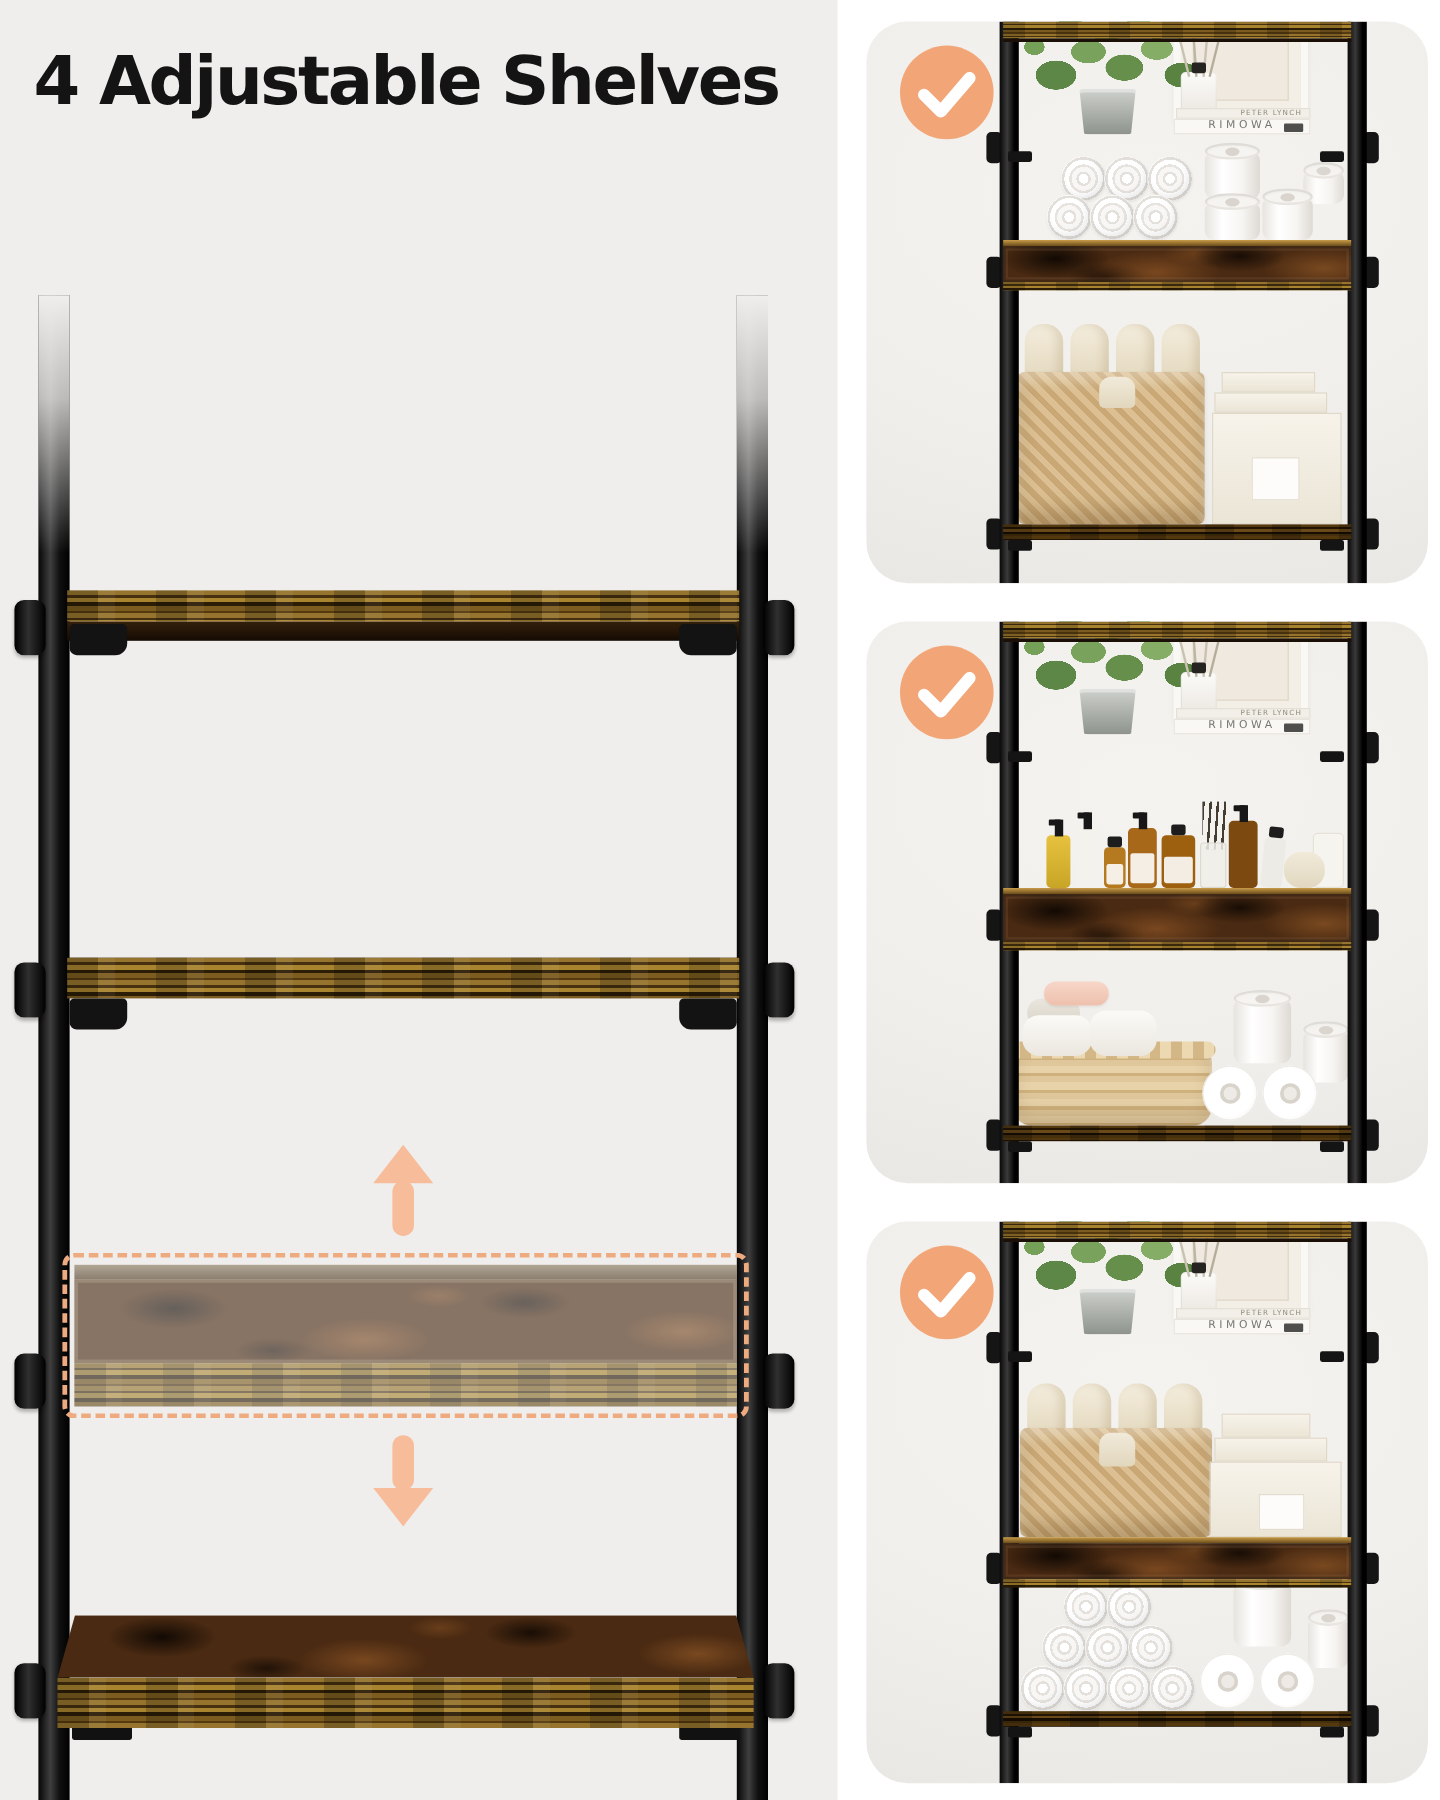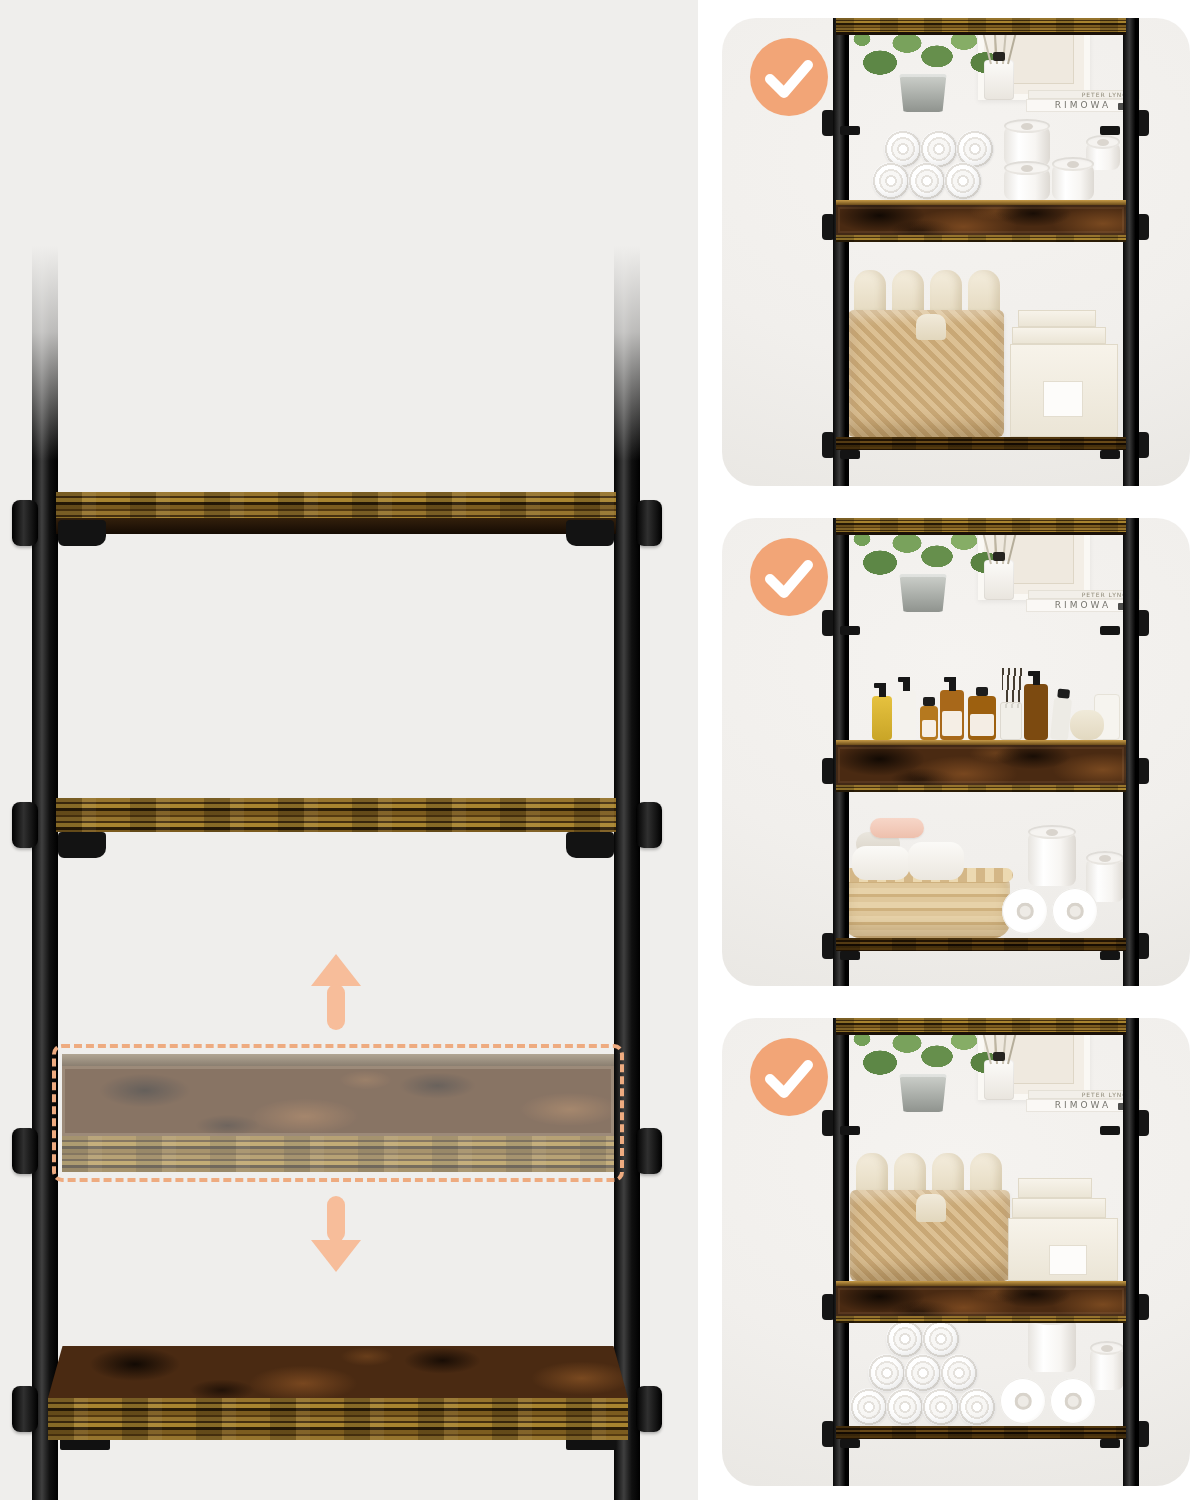--- a/index.html
+++ b/index.html
@@ -101,21 +101,21 @@
          border:6px solid #faf8f4;
          box-shadow:inset 0 0 0 10px #f3eee6,inset 0 0 0 11px #ded6c6,0 2px 5px rgba(0,0,0,.06);}
   .diffuser{left:262px;top:42px;width:30px;height:40px;z-index:2;border-radius:4px;
             background:linear-gradient(180deg,#fcfbf9,#e9e5de);box-shadow:inset 0 0 0 1px rgba(0,0,0,.05);}
   .dcap{left:50%;top:-8px;width:12px;height:9px;margin-left:-6px;background:#262420;border-radius:2px;}
   .reed{width:2px;background:#c9c2b2;bottom:100%;margin-bottom:-4px;transform-origin:50% 100%;}
   .r1{left:6px;height:34px;transform:rotate(-14deg);}
   .r2{left:12px;height:44px;transform:rotate(-4deg);background:#bdb5a2;}
   .r3{left:18px;height:40px;transform:rotate(5deg);}
   .r4{left:23px;height:32px;transform:rotate(14deg);background:#b5ad9a;}
-  .book{z-index:3;overflow:hidden;margin-left:48px;}
+  .book{z-index:3;overflow:hidden;}
   .book span{position:static;display:block;}
   .book1{left:258px;top:72px;width:112px;height:9px;background:#f2efe9;border:1px solid #e4e0d6;
          font-size:6px;line-height:7px;text-align:right;padding-right:6px;color:#8f8a77;letter-spacing:1px;}
   .book2{left:256px;top:81px;width:114px;height:13px;background:#faf8f5;border:1px solid #e8e4dd;
          font-size:9px;line-height:11px;text-align:center;color:#77756e;letter-spacing:3px;}
   .book2 .tab{right:5px;top:3px;width:16px;height:7px;background:#4e4e4c;border-radius:1px;}
 
   .roll{width:38px;height:38px;border-radius:50%;z-index:2;background:
      repeating-radial-gradient(circle at 50% 50%,#ffffff 0 4px,#e4e1dc 4px 6px,#f8f7f5 6px 10px,#e7e4df 10px 12px,#ffffff 12px 16px,#e4e1dc 16px 18px,#fbfaf9 18px 24px);
      box-shadow:inset -3px -4px 8px rgba(0,0,0,.10),0 1px 2px rgba(0,0,0,.05);}
@@ -155,20 +155,21 @@
   .lblw{left:2px;right:2px;top:42%;bottom:8%;background:rgba(252,250,246,.92);border-radius:2px;}
   .reedcl{background:repeating-linear-gradient(94deg,#453d32 0 2px,transparent 2px 6px);z-index:2;}
   .cup{z-index:3;background:rgba(240,238,232,.85);border:1px solid #ddd9d0;border-radius:3px;}
 </style>
 </head>
 <body>
 
 <div class="canvas">
 
   <section class="left-photo">
+    <h1 class="title">4 Adjustable Shelves</h1>
 
     <div class="m-pole mp-l">
       <i class="m-fade"></i>
     </div>
     <div class="m-pole mp-r">
       <i class="m-fade"></i>
     </div>
 
     <div class="m-s1g grainA"></div>
     <div class="m-s1d"></div>

